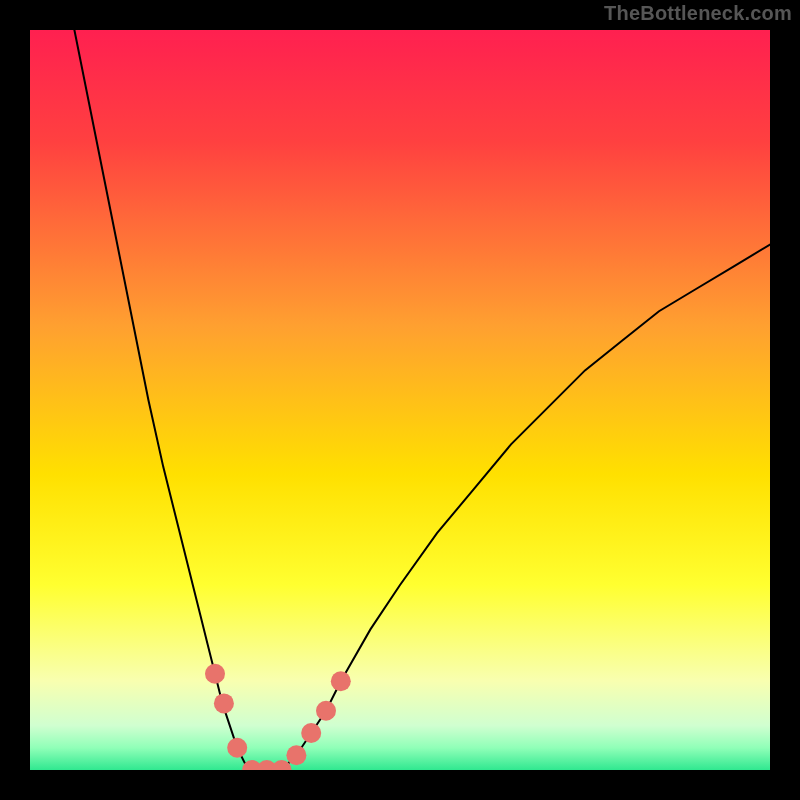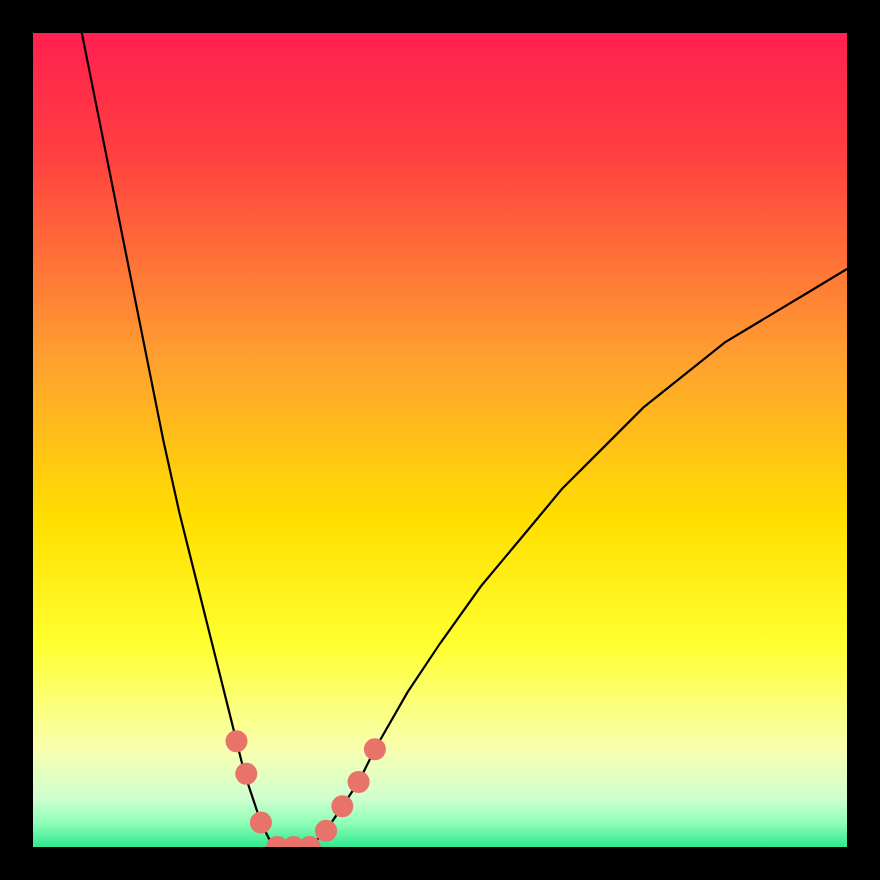--- a/index.html
+++ b/index.html
@@ -89,14 +89,15 @@
           <circle cx="251.6" cy="740.0" r="10" fill="#e8736b"></circle>
           <circle cx="266.4" cy="725.2" r="10" fill="#e8736b"></circle>
           <circle cx="281.2" cy="703.0" r="10" fill="#e8736b"></circle>
           <circle cx="296.0" cy="680.8" r="10" fill="#e8736b"></circle>
           <circle cx="310.8" cy="651.2" r="10" fill="#e8736b"></circle>
         </g>
     </svg>
 
   </div>
 
+  <div class="watermark" style="color:#565656">TheBottleneck.com</div>
 
 </div>
 
 </body></html>

